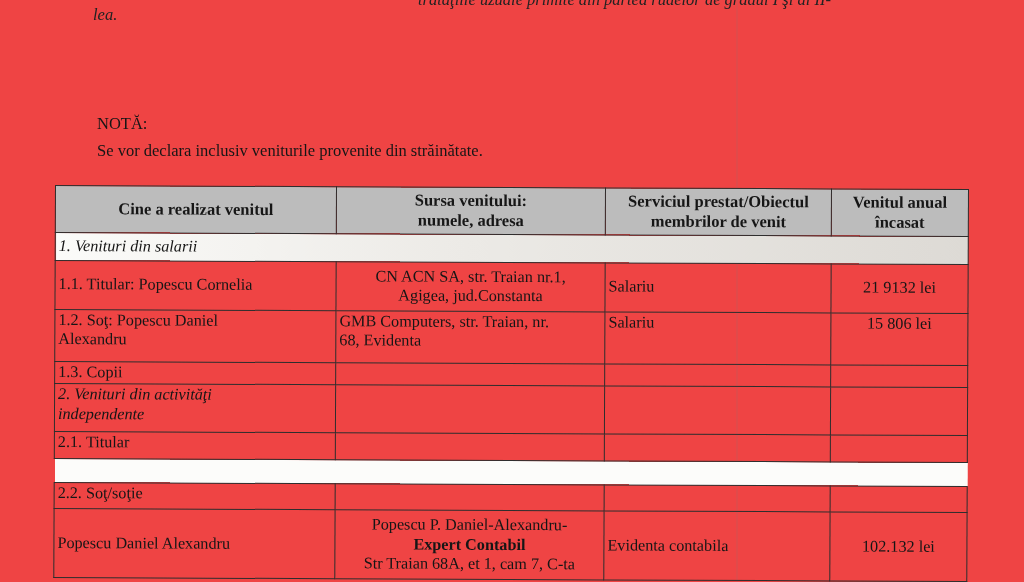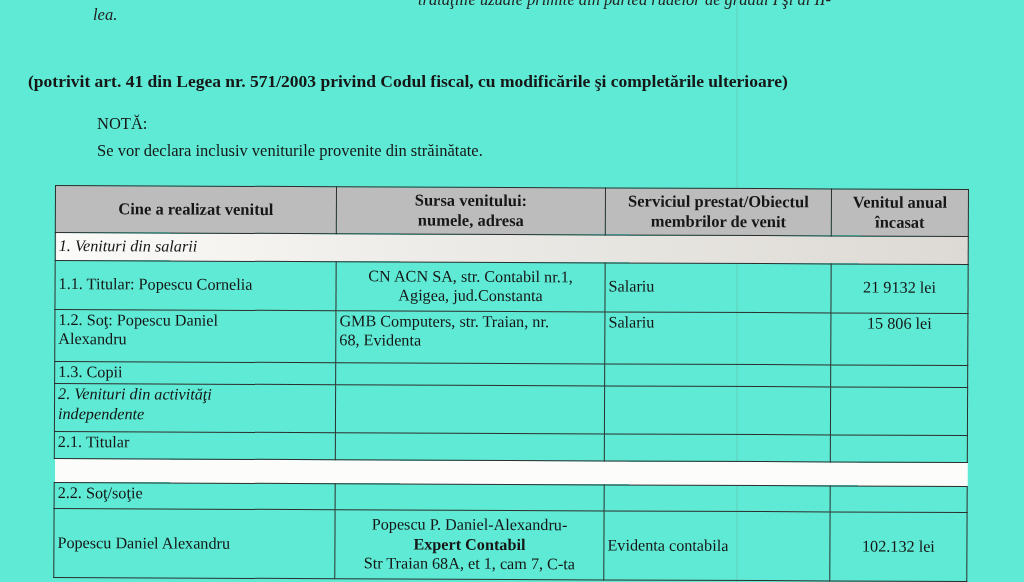--- a/index.html
+++ b/index.html
@@ -3,21 +3,21 @@
 <meta charset="utf-8">
 <style>
   html,body{margin:0;padding:0;}
   body{
     font-family:"Liberation Serif","DejaVu Serif",serif;
     background:#e8e8e6;
   }
   #page{
     position:relative;
     width:1024px;height:582px;
-    background:#5eead4;
+    background:#ef4444;
     overflow:hidden;
     color:#161616;
   }
   
   .scan-line{
     position:absolute;top:0;left:736px;width:2px;height:582px;
     background:rgba(120,120,120,0.12);
   }
   
   .top-frag{
@@ -105,21 +105,20 @@
 </head>
 <body>
 
 <div id="page">
 
   <div class="scan-line"></div>
 
   <div class="top-frag">trataţiile uzuale primite din partea rudelor de gradul I şi al II-</div>
   <div class="top-frag2">lea.</div>
 
-  <div class="heading-l2">(potrivit art. 41 din Legea nr. 571/2003 privind Codul fiscal, cu modificările şi completările ulterioare)</div>
 
   <div class="note-label">NOTĂ:</div>
   <div class="note-text">Se vor declara inclusiv veniturile provenite din străinătate.</div>
 
   <div class="tbl-wrap">
     <table>
       <colgroup>
           <col class="c1">
           <col class="c2">
           <col class="c3">
@@ -143,21 +142,21 @@
         </th>
       </tr>
 
       <tr class="r-sec1">
         <td colspan="4">1. Venituri din salarii</td>
       </tr>
 
       <tr class="r11">
         <td class="cwho">1.1. Titular: Popescu Cornelia</td>
         <td class="csrc">
-          <span>CN ACN SA, str. Contabil nr.1,</span><br>
+          <span>CN ACN SA, str. Traian nr.1,</span><br>
           <span>Agigea, jud.Constanta</span>
         </td>
         <td class="csvc">Salariu</td>
         <td class="camt">21 9132 lei</td>
       </tr>
 
       <tr class="r12">
         <td class="ctop">
           <span>1.2. Soţ: Popescu Daniel</span><br>
           <span>Alexandru</span>

